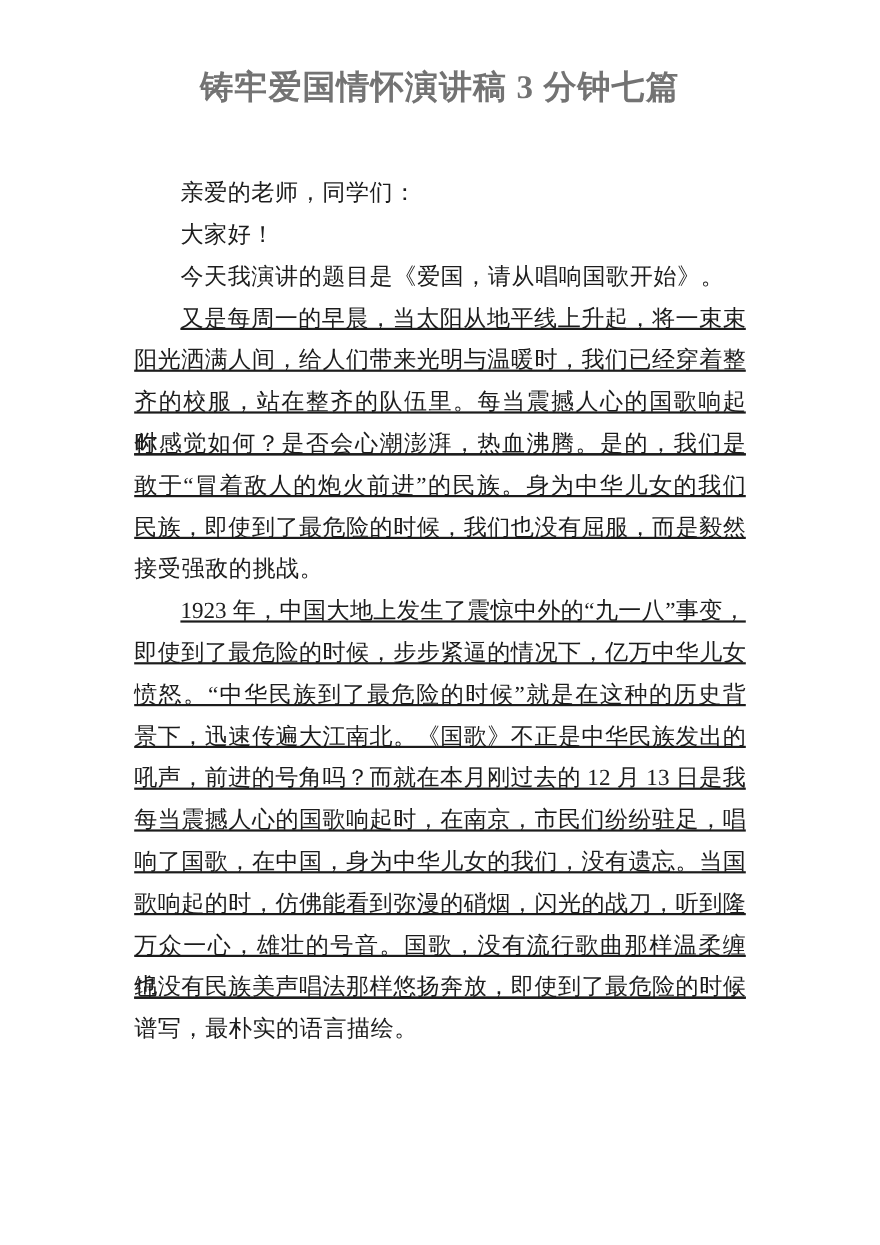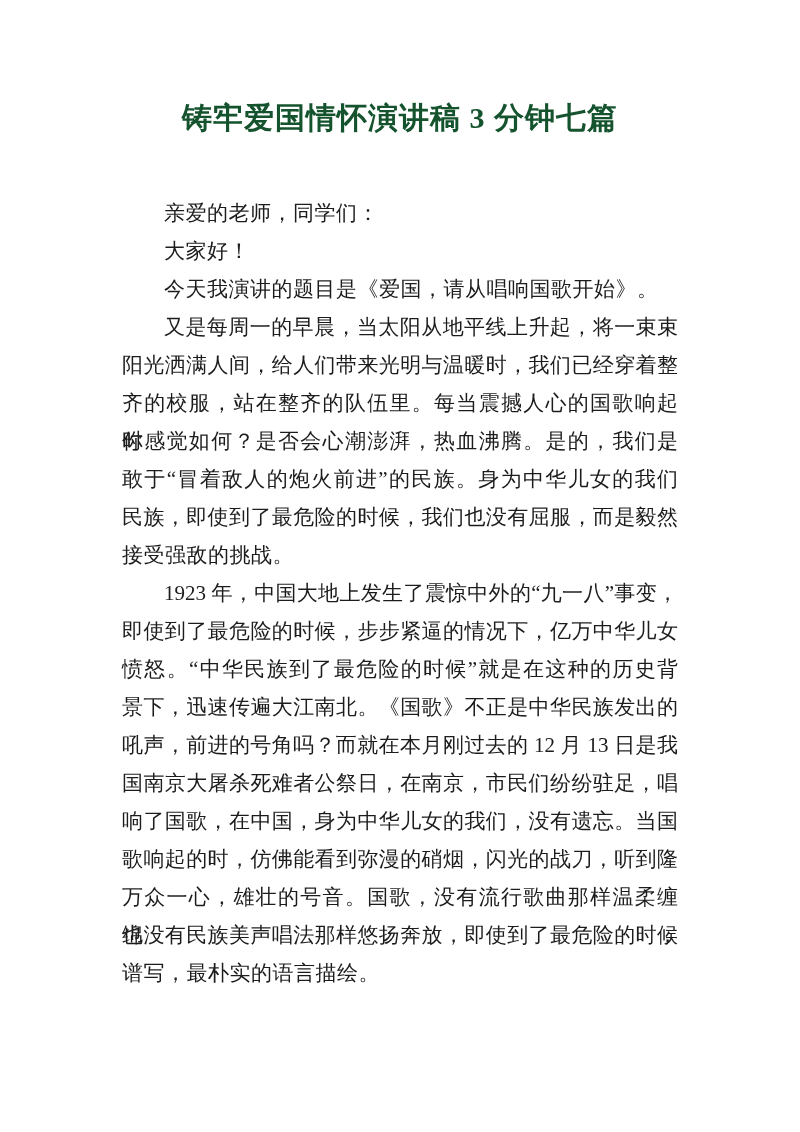--- a/index.html
+++ b/index.html
@@ -11,46 +11,47 @@
     position: relative;
     width: 800px;
     height: 1132px;
     background: #ffffff;
     overflow: hidden;
     color: #1c1c1c;
     font-family: "Liberation Serif", "DejaVu Serif", serif;
   }
   .doc-title {
     margin: 0;
-    padding-top: 98px;
+    padding-top: 60px;
     text-align: center;
     font-size: 30px;
     font-weight: bold;
     letter-spacing: 1px;
     line-height: 40px;
-    color: #14532d;
+    color: #737373;
   }
   .content {
     width: 556px;
     margin: 56px auto 0 auto;
     font-size: 21px;
     line-height: 38px;
     color: #1c1c1c;
   }
   .line {
     height: 38px;
     white-space: nowrap;
     letter-spacing: 0.5px;
   }
   .line.fill {
     white-space: normal;
     text-align: justify;
     text-align-last: justify;
     text-justify: inter-character;
     letter-spacing: 0;
+    text-decoration: underline;
   }
   .line.indent {
     text-indent: 2em;
   }
 </style>
 </head>
 <body>
 
 <div class="page">
   <h1 class="doc-title">铸牢爱国情怀演讲稿 3 分钟七篇</h1>
@@ -63,20 +64,20 @@
     <div class="line fill">齐的校服，站在整齐的队伍里。每当震撼人心的国歌响起时，</div>
     <div class="line fill">你感觉如何？是否会心潮澎湃，热血沸腾。是的，我们是</div>
     <div class="line fill">敢于“冒着敌人的炮火前进”的民族。身为中华儿女的我们</div>
     <div class="line fill">民族，即使到了最危险的时候，我们也没有屈服，而是毅然</div>
     <div class="line">接受强敌的挑战。</div>
     <div class="line indent fill">1923 年，中国大地上发生了震惊中外的“九一八”事变，</div>
     <div class="line fill">即使到了最危险的时候，步步紧逼的情况下，亿万中华儿女</div>
     <div class="line fill">愤怒。“中华民族到了最危险的时候”就是在这种的历史背</div>
     <div class="line fill">景下，迅速传遍大江南北。《国歌》不正是中华民族发出的</div>
     <div class="line fill">吼声，前进的号角吗？而就在本月刚过去的 12 月 13 日是我</div>
-    <div class="line fill">国南京大屠杀死难者公祭日，在南京，市民们纷纷驻足，唱</div>
+    <div class="line fill">每当震撼人心的国歌响起时，在南京，市民们纷纷驻足，唱</div>
     <div class="line fill">响了国歌，在中国，身为中华儿女的我们，没有遗忘。当国</div>
     <div class="line fill">歌响起的时，仿佛能看到弥漫的硝烟，闪光的战刀，听到隆</div>
     <div class="line fill">万众一心，雄壮的号音。国歌，没有流行歌曲那样温柔缠绵，</div>
     <div class="line fill">也没有民族美声唱法那样悠扬奔放，即使到了最危险的时候</div>
     <div class="line">谱写，最朴实的语言描绘。</div>
   </div>
 </div>
 
 </body></html>

